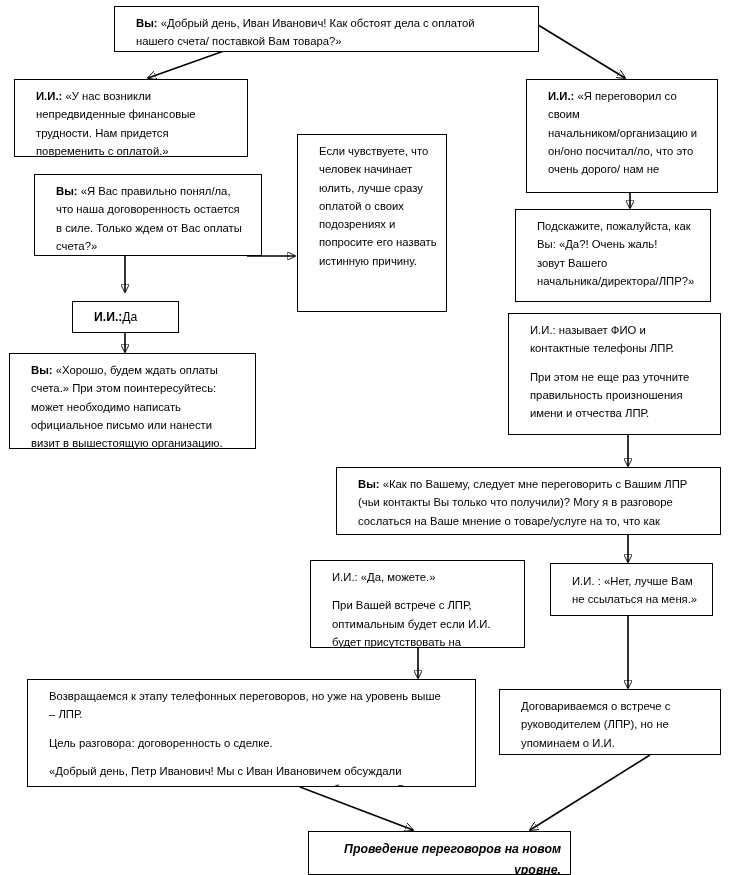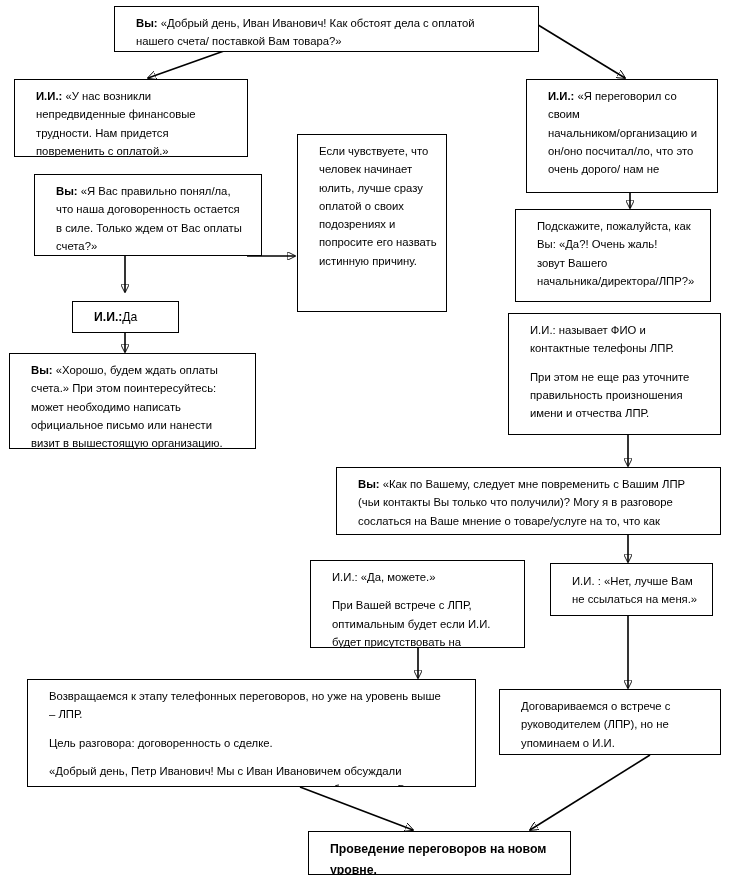--- a/index.html
+++ b/index.html
@@ -39,23 +39,25 @@
   }
   .spk {
     font-weight: bold;
   }
   .node.center-v {
     display: flex;
     flex-direction: column;
     justify-content: center;
   }
   .node.final {
+    font-style: italic;
     font-weight: bold;
     font-size: 12.3px;
     line-height: 1.72;
+    text-align: right;
   }
   .node.small {
     font-size: 12.2px;
   }
   svg.edges {
     position: absolute;
     left: 0;
     top: 0;
     width: 735px;
     height: 875px;
@@ -188,21 +190,21 @@
     <p>контактные телефоны ЛПР.</p>
     <span class="blank"></span>
     <p>При этом не еще  раз уточните</p>
     <p>правильность произношения</p>
     <p>имени и отчества ЛПР.</p>
   </div>
 
   <div class="node" style="left:336px; top:467px; width:385px; height:68px;">
     <p>
       <span class="spk">Вы:</span>
-      <span>«Как по Вашему,  следует мне повременить  с Вашим ЛПР</span>
+      <span>«Как по Вашему,  следует мне переговорить  с Вашим ЛПР</span>
     </p>
     <p>(чьи контакты Вы только что получили)? Могу я в разговоре</p>
     <p>сослаться на Ваше мнение  о товаре/услуге на то, что как</p>
     <p>специалист Вы одобрили поставку?»</p>
   </div>
 
   <div class="node" style="left:310px; top:560px; width:215px; height:88px;">
     <p>
       <span>И.И.:</span>
       <span>«Да, можете.»</span>

